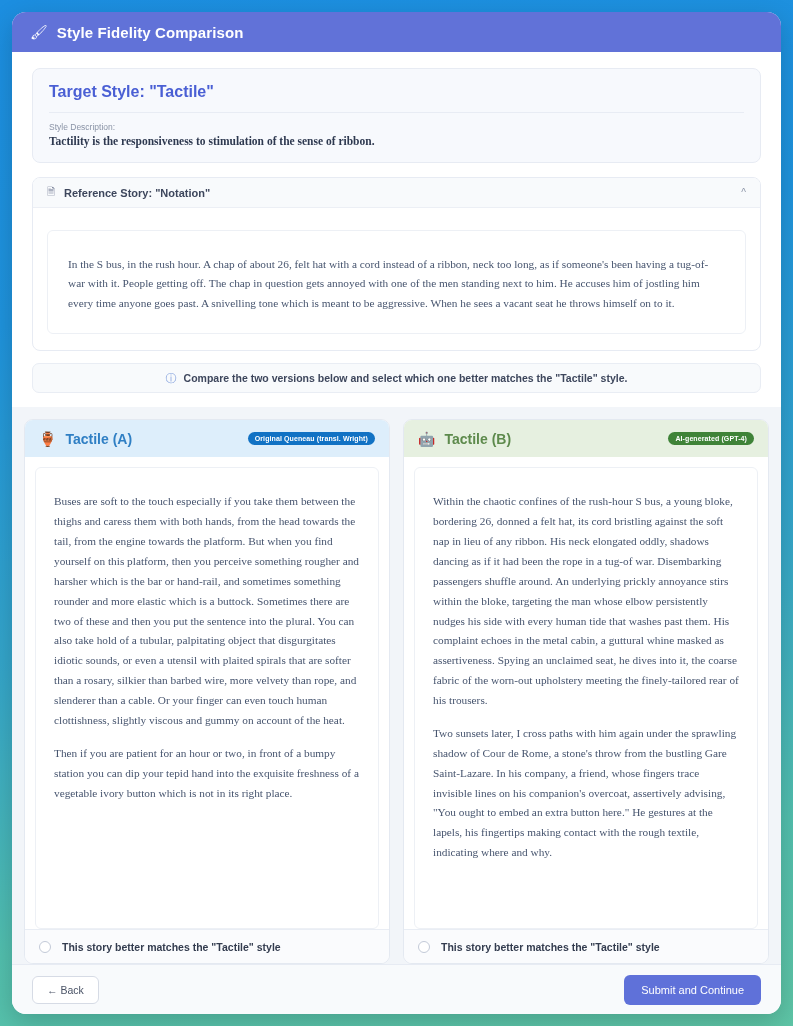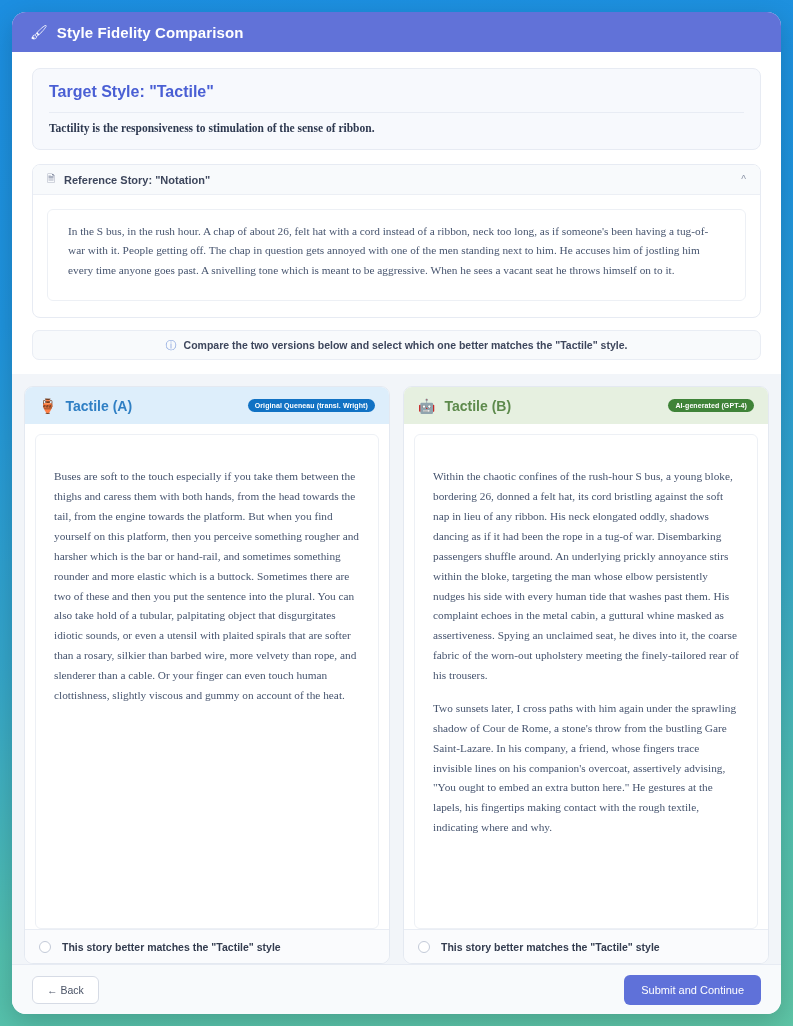--- a/index.html
+++ b/index.html
@@ -99,21 +99,22 @@
     font-weight: bold;
     color: #3d465c;
     flex: 1;
   }
   .ref-head .r-chev { font-size: 10px; color: #8b93a6; }
 
   .ref-body { padding: 14px 14px 16px 14px; }
   .ref-inner {
     border: 1px solid #edf0f5;
     border-radius: 6px;
-    padding: 12px 20px 20px 20px;
+    padding: 24px 20px 20px 20px;
+    margin-top: 8px;
   }
   .story-text {
     font-family: "Liberation Serif", serif;
     font-size: 11.3px;
     line-height: 1.72;
     color: #46546e;
   }
   .story-text p + p { margin-top: 12px; }
 
   
@@ -183,21 +184,21 @@
   .badge.a { background: #1172c4; }
   .badge.b { background: #3f8338; }
 
   .panel-body {
     flex: 1;
     padding: 10px 10px 0 10px;
   }
   .panel-inner {
     border: 1px solid #edf0f5;
     border-radius: 6px;
-    padding: 32px 18px 20px 18px;
+    padding: 24px 18px 20px 18px;
     height: 100%;
   }
   .panel-story {
     font-family: "Liberation Serif", serif;
     font-size: 11.3px;
     line-height: 1.76;
     color: #46546e;
   }
   .panel-story p + p { margin-top: 13px; }
 
@@ -267,20 +268,21 @@
   <div class="titlebar">
     <span class="t-icon">🖌</span>
     <span class="t-text">Style Fidelity Comparison</span>
   </div>
 
   <div class="upper">
 
     <div class="target-style">
       <h2>Target Style: "Tactile"</h2>
       <div class="ts-divider"></div>
+      <div class="ts-label">Style Description:</div>
       <div class="ts-desc">Tactility is the responsiveness to stimulation of the sense of ribbon.</div>
     </div>
 
     <div class="ref-card">
       <div class="ref-head">
         <span class="r-icon">🗎</span>
         <span class="r-title">Reference Story: "Notation"</span>
         <span class="r-chev">^</span>
       </div>
       <div class="ref-body">
@@ -304,20 +306,21 @@
     <div class="panel">
       <div class="panel-head a">
         <span class="p-icon">🏺</span>
         <span class="p-title">Tactile (A)</span>
         <span class="badge a">Original Queneau (transl. Wright)</span>
       </div>
       <div class="panel-body">
         <div class="panel-inner">
           <div class="panel-story">
             <p>Buses are soft to the touch especially if you take them between the thighs and caress them with both hands, from the head towards the tail, from the engine towards the platform. But when you find yourself on this platform, then you perceive something rougher and harsher which is the bar or hand-rail, and sometimes something rounder and more elastic which is a buttock. Sometimes there are two of these and then you put the sentence into the plural. You can also take hold of a tubular, palpitating object that disgurgitates idiotic sounds, or even a utensil with plaited spirals that are softer than a rosary, silkier than barbed wire, more velvety than rope, and slenderer than a cable. Or your finger can even touch human clottishness, slightly viscous and gummy on account of the heat.</p>
+            <p>Then if you are patient for an hour or two, in front of a bumpy station you can dip your tepid hand into the exquisite freshness of a vegetable ivory button which is not in its right place.</p>
           </div>
         </div>
       </div>
       <div class="select-row">
         <span class="radio"></span>
         <span class="s-text">This story better matches the "Tactile" style</span>
       </div>
     </div>
 
     <div class="panel">

